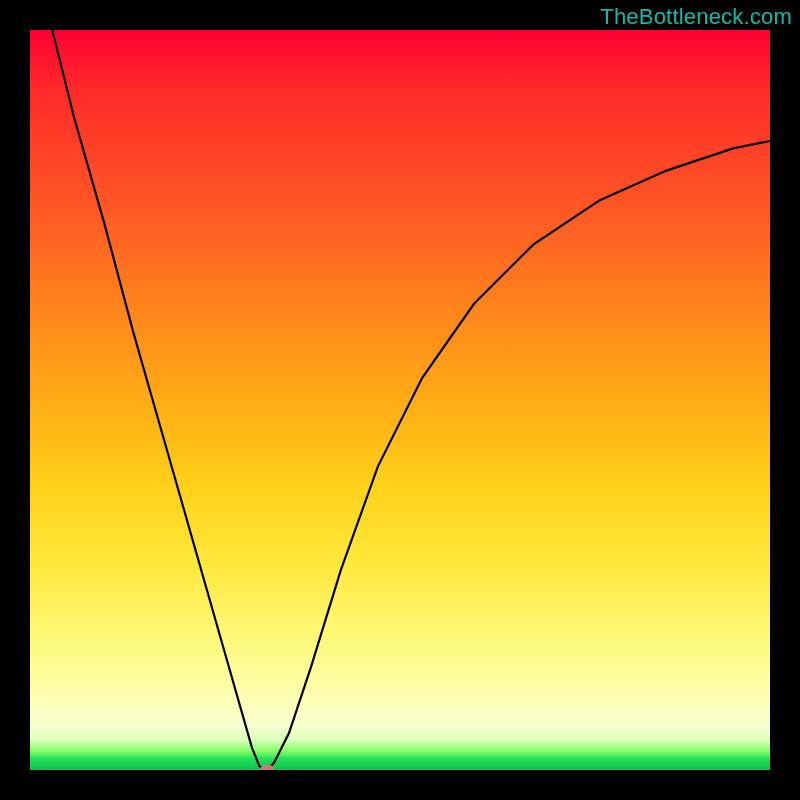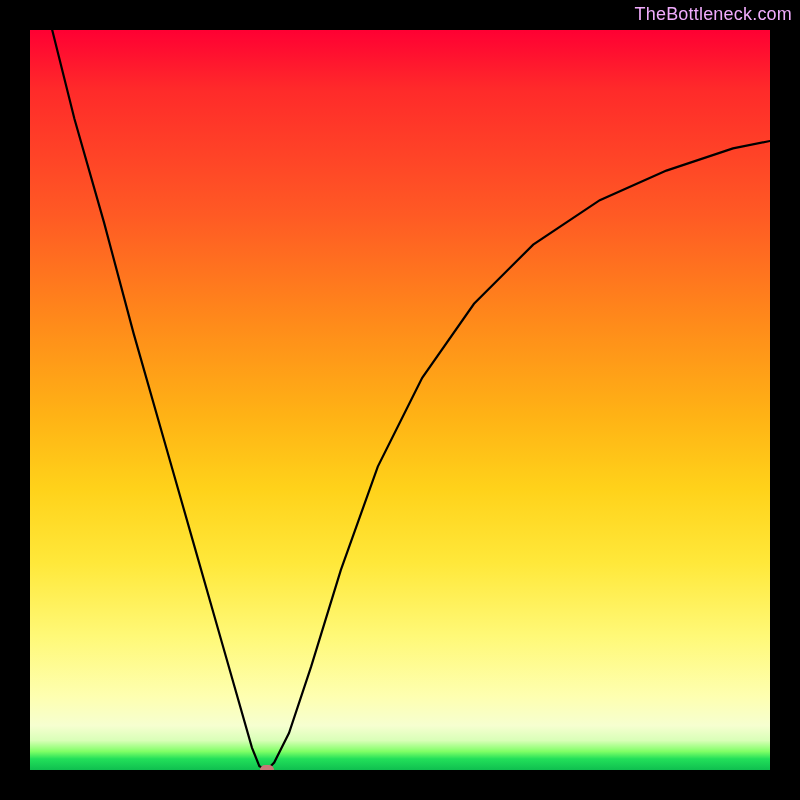--- a/index.html
+++ b/index.html
@@ -56,22 +56,22 @@
     width: 14px;
     height: 10px;
     border-radius: 5px;
     background: #c87878;
     transform: translate(-50%, -50%);
   }
   .watermark {
     position: absolute;
     top: 4px;
     right: 8px;
-    color: #f0abfc;
-    font-size: 18px;
+    color: #14b8a6;
+    font-size: 22px;
     font-weight: 500;
     letter-spacing: 0.2px;
     user-select: none;
   }
 </style>
 </head>
 <body>
 
 <div class="frame">
 

